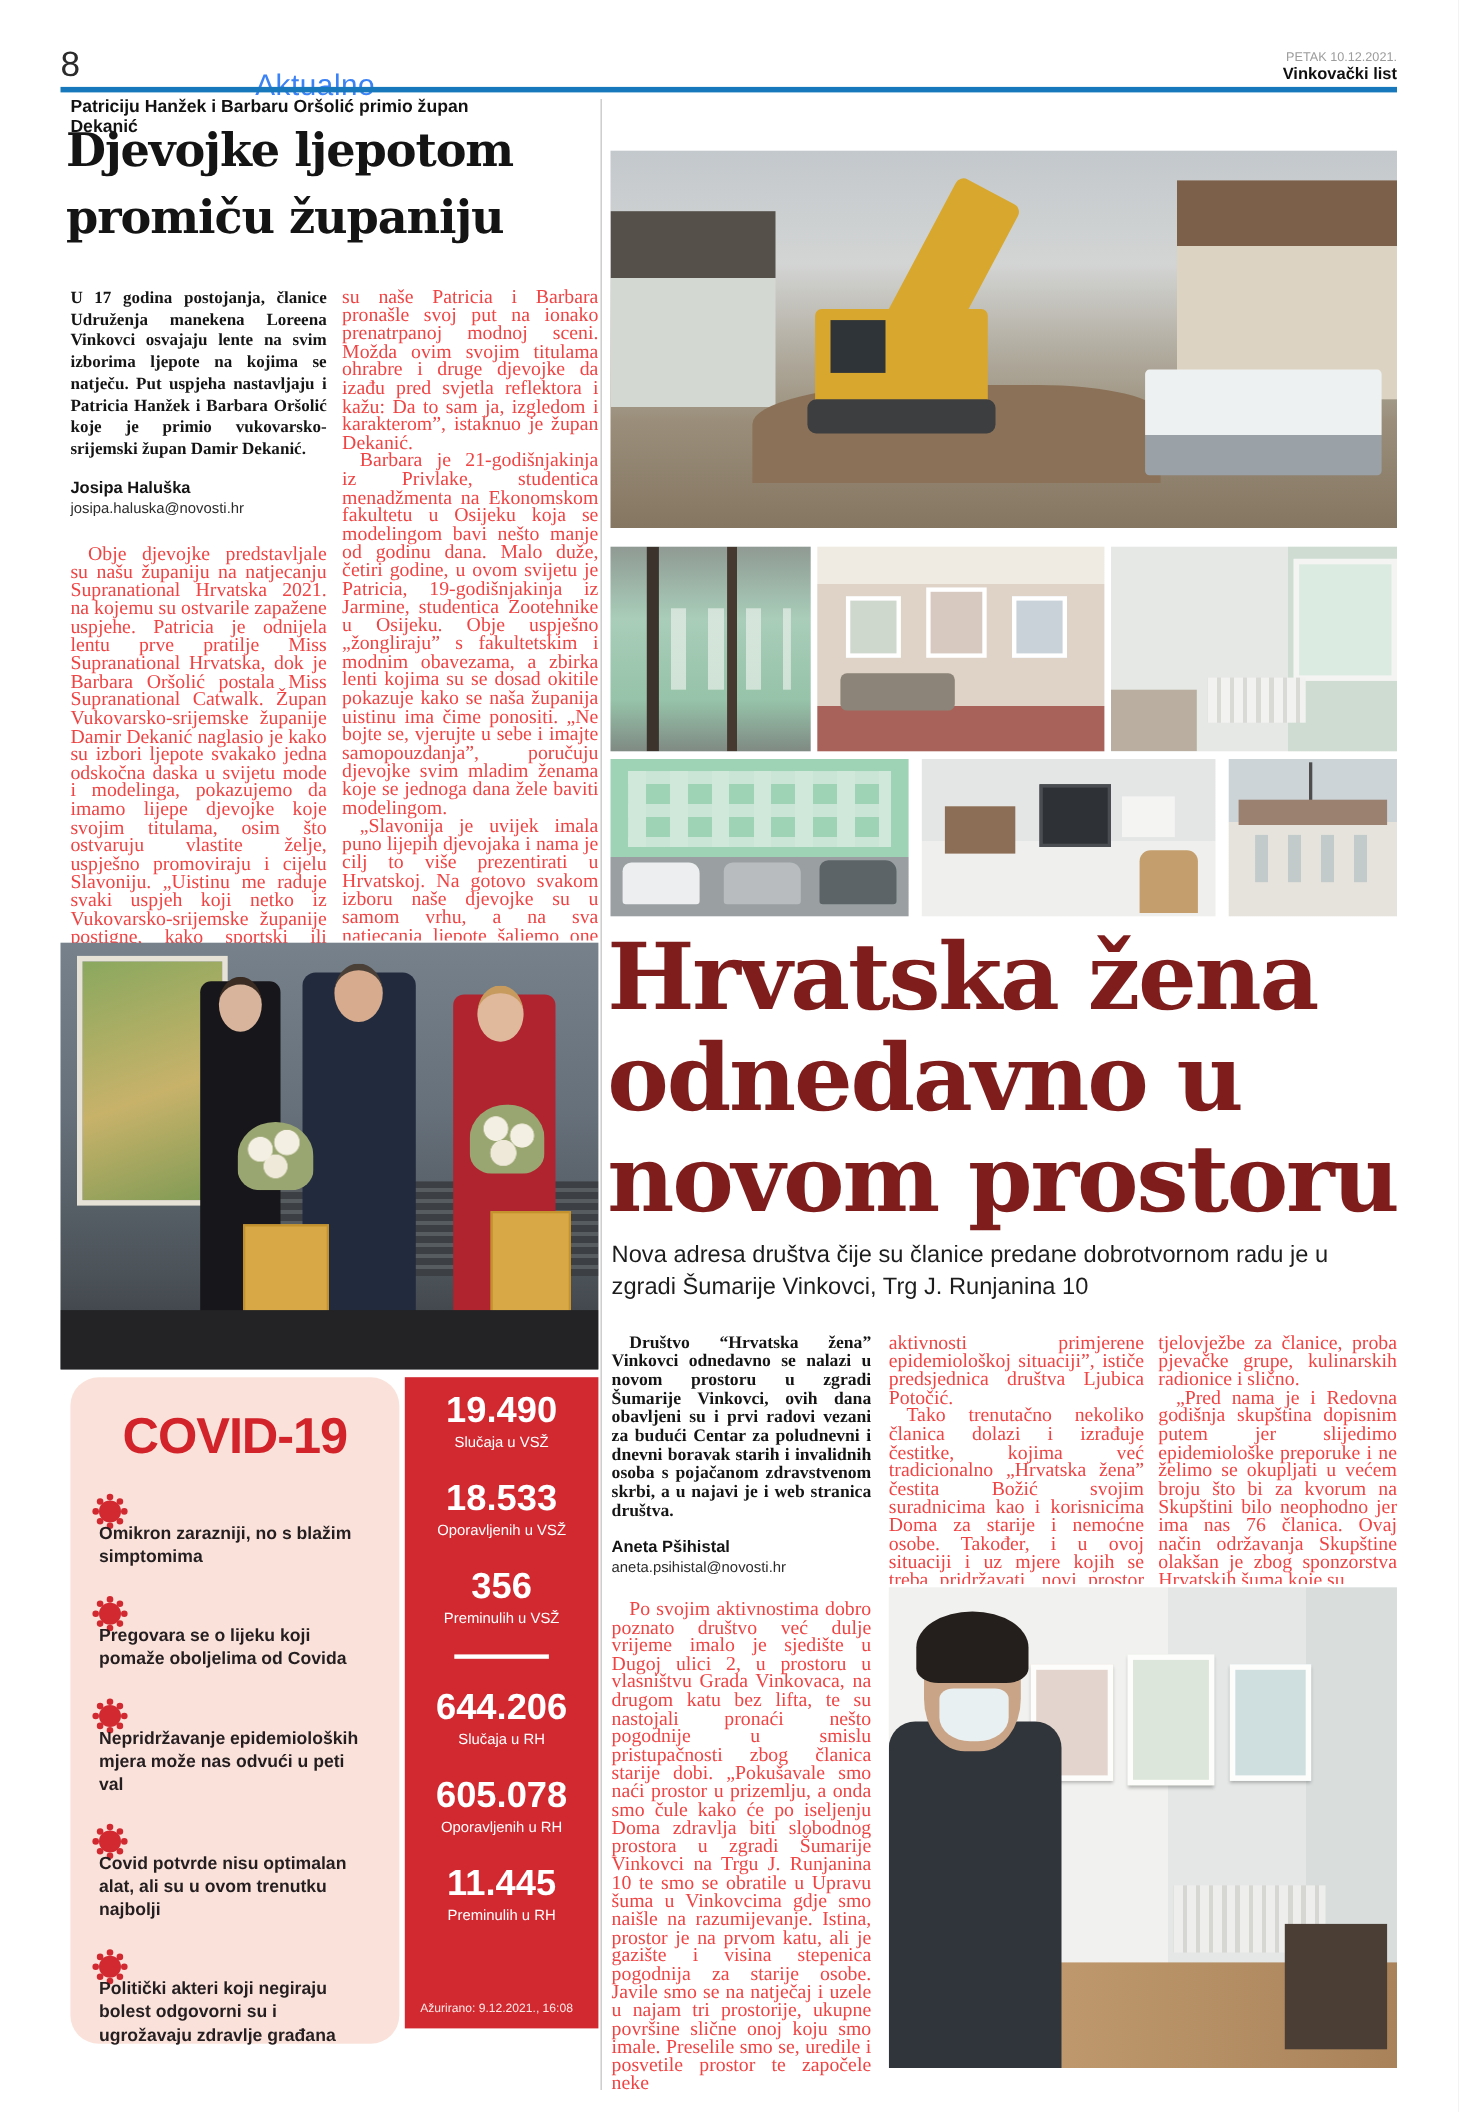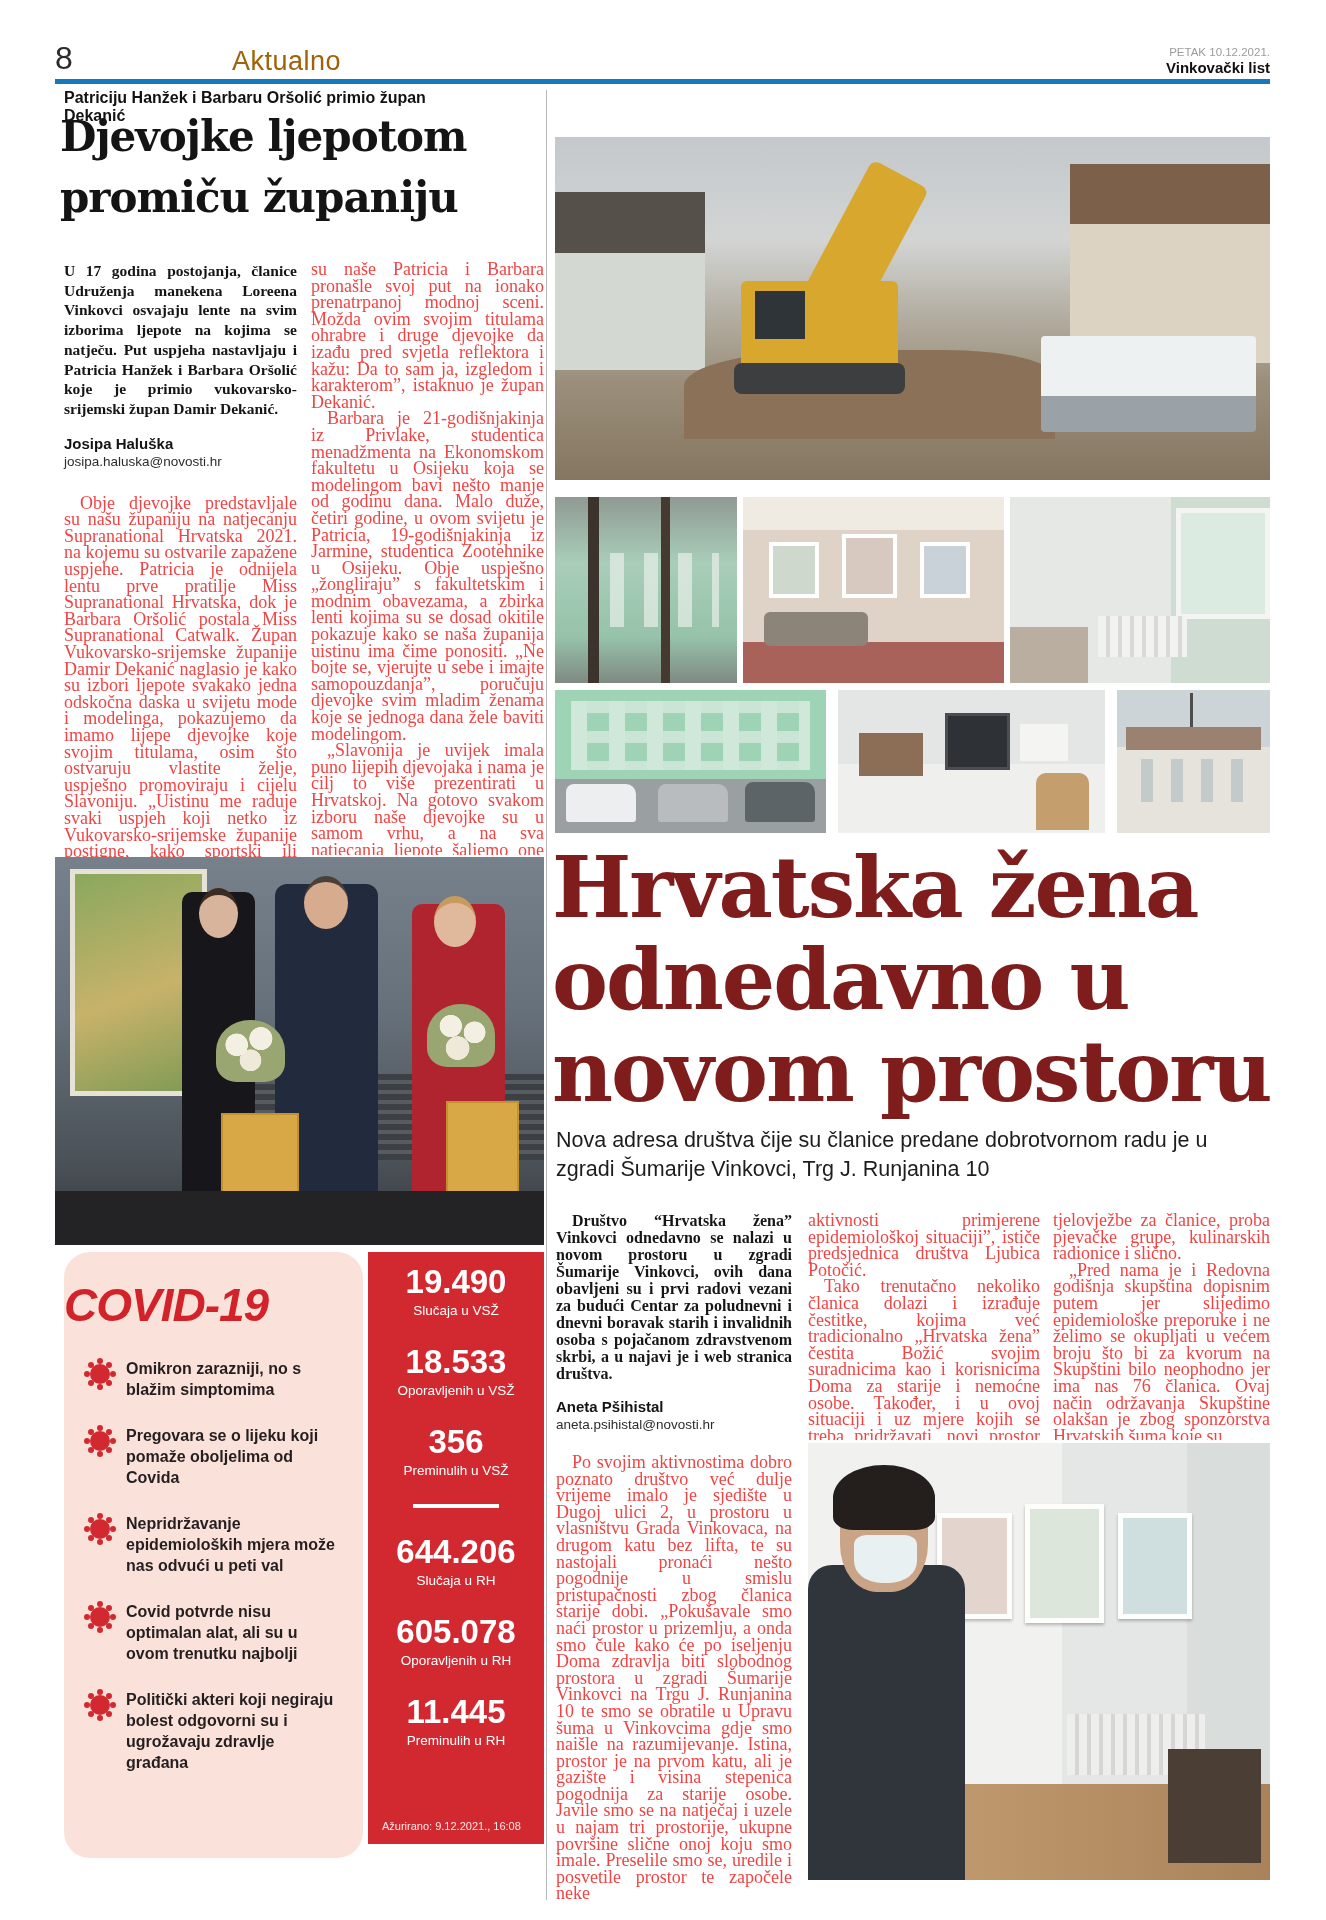--- a/index.html
+++ b/index.html
@@ -7,21 +7,21 @@
           font-family:"Liberation Sans",sans-serif;color:#111;overflow:hidden;}
   .abs{position:absolute;}
   .serif{font-family:"Liberation Serif",serif;}
   .dser{font-family:"DejaVu Serif",serif;}
   .just{text-align:justify;}
   .just p{margin:0;}
   .just p + p{text-indent:16px;}
 
   
   .page-num{left:55px;top:40px;font-size:32px;color:#2b2b2b;}
-  .section-title{left:232px;top:46px;font-size:27px;letter-spacing:.5px;color:#a16207;}
+  .section-title{left:232px;top:62px;font-size:27px;letter-spacing:.5px;color:#3b82f6;}
   .mast-right{left:990px;top:44px;width:280px;text-align:right;line-height:16px;}
   .mast-date{font-size:11.5px;color:#9c9c9c;}
   .mast-pub{font-size:15px;font-weight:bold;color:#101010;}
   .blue-rule{left:55px;top:79px;width:1215px;height:5px;background:#1779bb;}
   .v-rule{left:546px;top:90px;width:1px;height:1810px;background:#b9b9b9;}
 
   
   .kicker{left:64px;top:89px;width:400px;font-size:16px;font-weight:bold;color:#121212;}
   .headline1{left:60px;top:106px;width:460px;font-size:42px;line-height:61px;font-weight:bold;
              letter-spacing:-1px;color:#141414;}
@@ -125,23 +125,23 @@
   .a2col1{left:556px;top:1212px;width:236px;}
   .a2col2{left:808px;top:1212px;width:232px;height:228px;overflow:hidden;}
   .a2col3{left:1053px;top:1212px;width:217px;height:228px;overflow:hidden;}
   .lead2{font-size:16px;line-height:17px;font-weight:bold;color:#161616;}
   .lead2 p:first-child{text-indent:16px;}
   .a2body{margin-top:20px;}
   .a2col2 p:first-child,.a1col2 p:first-child{text-indent:0;}
 
   
   .covid-pink{left:64px;top:1252px;width:299px;height:606px;background:#fae2da;border-radius:26px;}
-  .covid-title{margin:26px 0 0 0;font-size:46px;font-weight:800;letter-spacing:-1px;color:#d2232a;font-style:italic;}
+  .covid-title{margin:26px 0 0 0;text-align:center;font-size:46px;font-weight:800;letter-spacing:-1px;color:#d2232a;}
   .covid-items{margin:26px 24px 0 26px;display:flex;flex-direction:column;gap:25px;}
-  .covid-item{display:flex;gap:16px;}
+  .covid-item{display:flex;flex-direction:column;}
   .virus{flex:0 0 auto;width:20px;height:20px;margin-top:6px;border-radius:50%;background:#d22931;
     box-shadow:0 -13px 0 -7px #d22931,0 13px 0 -7px #d22931,13px 0 0 -7px #d22931,-13px 0 0 -7px #d22931,
                9px -9px 0 -7px #d22931,-9px -9px 0 -7px #d22931,9px 9px 0 -7px #d22931,-9px 9px 0 -7px #d22931;}
   .covid-item-text{font-size:16px;line-height:21px;font-weight:bold;color:#241e20;}
   .covid-red{left:368px;top:1252px;width:176px;height:592px;background:#d22931;color:#fff;text-align:center;}
   .stats{padding-top:12px;}
   .stat{margin-bottom:25px;}
   .stat-value{font-size:33px;line-height:36px;font-weight:bold;}
   .stat-label{font-size:13.5px;line-height:17px;margin-top:2px;}
   .stat-divider{width:86px;height:4px;background:#fff;margin:4px auto 26px;}

